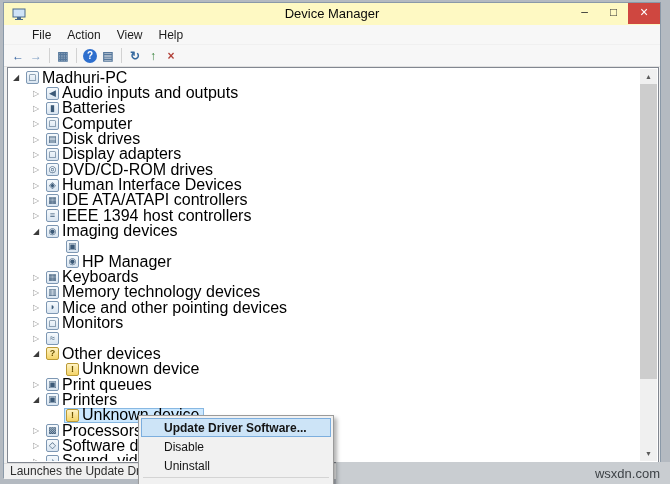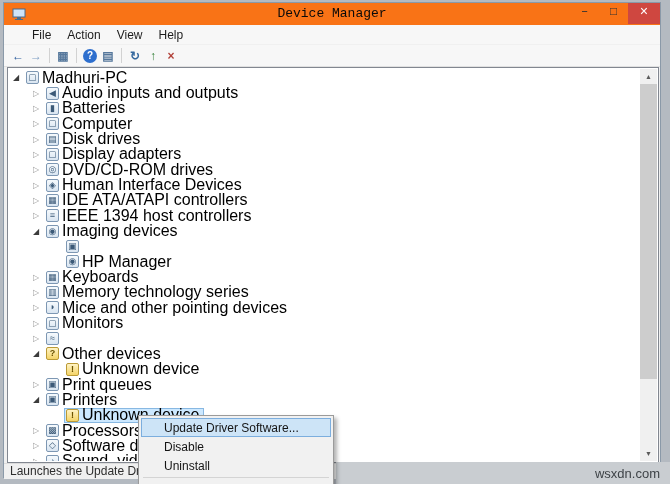--- a/index.html
+++ b/index.html
@@ -8,21 +8,21 @@
     position: relative; overflow: hidden;
     background: #b4bac1;
     font-family: "Liberation Sans", sans-serif;
     -webkit-font-smoothing: antialiased;
   }
   .window {
     position: absolute; left: 3px; top: 2px; width: 658px; height: 476px;
     background: #f0f0f0; border: 1px solid #8a99a8;
   }
   
-  .titlebar { position: absolute; left: 0; top: 0; right: 0; height: 31px; background: #f97316; font-family: Liberation Mono, monospace; }
+  .titlebar { position: absolute; left: 0; top: 0; right: 0; height: 31px; background: #fef9c3; }
   .app-icon { position: absolute; left: 8px; top: 4px; width: 14px; height: 14px; }
   .title { position: absolute; left: 0; right: 0; top: 0; height: 22px; line-height: 22px;
            text-align: center; font-size: 13px; color: #0a0a0a; }
   .win-controls { position: absolute; right: 0; top: 0; height: 21px; display: flex; }
   .win-btn { width: 29px; height: 21px; line-height: 19px; text-align: center;
              font-size: 12px; color: #333; }
   .win-btn.close { width: 32px; background: #cf4740; color: #fff; font-size: 14px; }
   
   .menubar { position: absolute; left: 0; top: 22px; right: 0; height: 20px;
              background: #f7f7f7; display: flex; align-items: center; padding-left: 20px;
@@ -66,21 +66,21 @@
                background: #f0f0f0; border-top: 1px solid #dcdcdc;
                font-size: 12px; line-height: 15px; color: #2e2e2e; padding-left: 6px;
                white-space: nowrap; overflow: hidden; }
   
   .ctx-menu { position: absolute; left: 138px; top: 415px; width: 196px; z-index: 60;
               background: #f1f1f1; border: 1px solid #9b9b9b; padding: 2px;
               box-shadow: 3px 3px 4px rgba(0,0,0,0.3); }
   .ctx-item { height: 19px; line-height: 18px; padding-left: 22px; font-size: 12px;
               color: #141414; border: 1px solid transparent; white-space: nowrap; }
   .ctx-item.hl { background: #cde4f7; border-color: #7caede; }
-  .ctx-item.bold { font-weight: normal; }
+  .ctx-item.bold { font-weight: bold; }
   .menu-sep { height: 1px; background: #d4d4d4; margin: 2px 2px; }
   
   .wm-strip { position: absolute; left: 336px; top: 462px; width: 334px; height: 22px;
               background: #c9cdd1; z-index: 40; display: flex; align-items: center;
               justify-content: flex-end; padding-right: 10px; }
   .wm-text { font-size: 13px; color: #3e4347; }
 </style>
 </head>
 <body>
 
@@ -219,21 +219,21 @@
           <span class="exp closed">▷</span>
           <span class="inner">
             <span class="ti">▦</span>
             <span class="tree-label">Keyboards</span>
           </span>
         </div>
         <div class="tree-row" style="padding-left: 24px;">
           <span class="exp closed">▷</span>
           <span class="inner">
             <span class="ti">▥</span>
-            <span class="tree-label">Memory technology series</span>
+            <span class="tree-label">Memory technology devices</span>
           </span>
         </div>
         <div class="tree-row" style="padding-left: 24px;">
           <span class="exp closed">▷</span>
           <span class="inner">
             <span class="ti">◗</span>
             <span class="tree-label">Mice and other pointing devices</span>
           </span>
         </div>
         <div class="tree-row" style="padding-left: 24px;">

